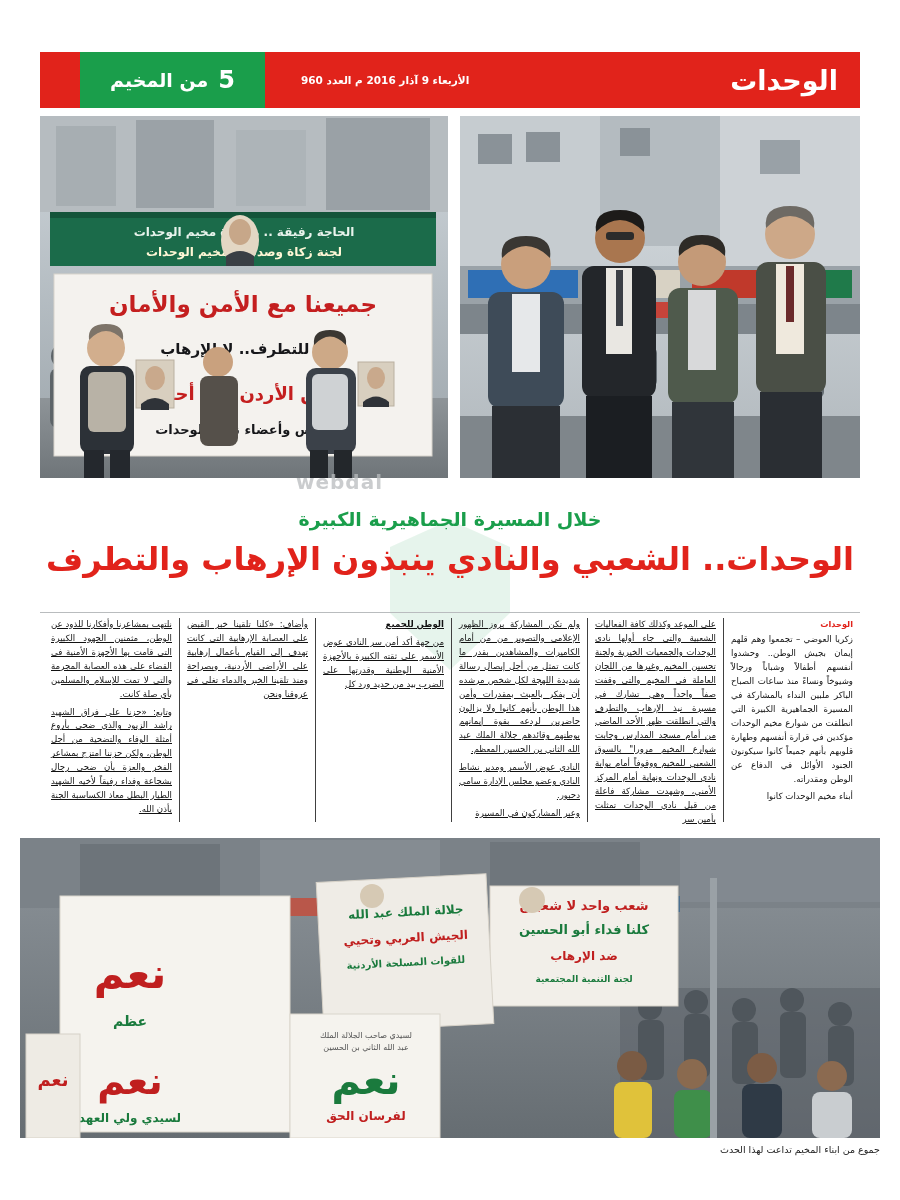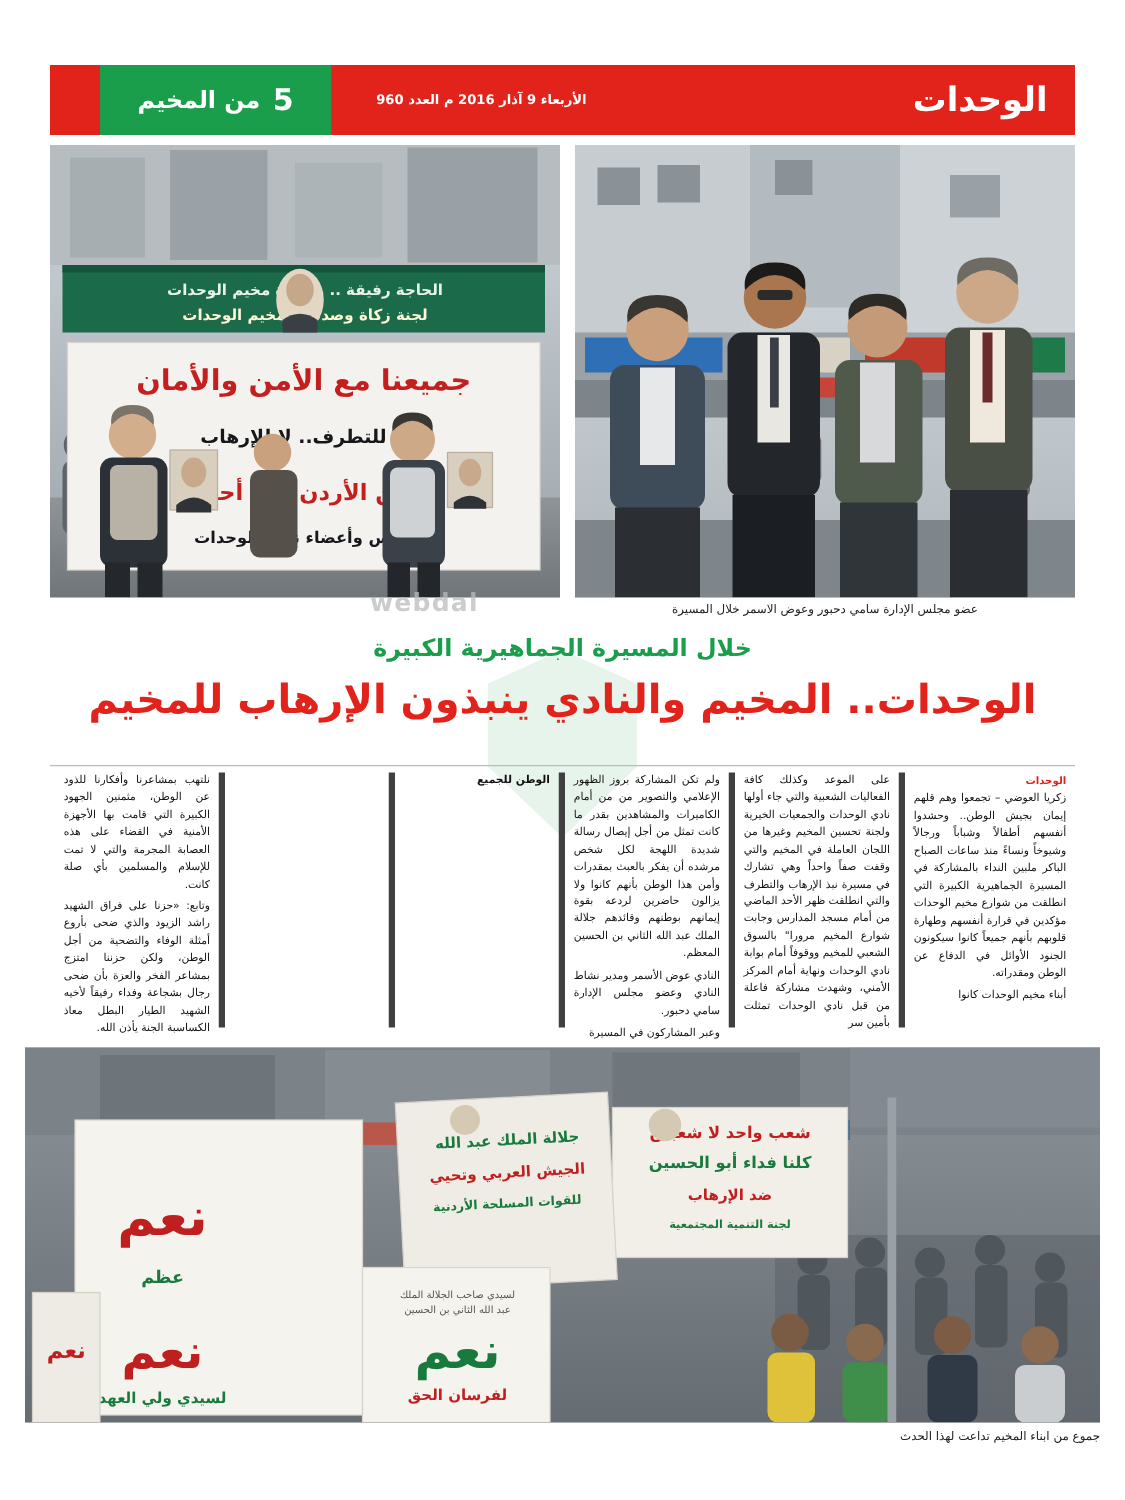--- a/index.html
+++ b/index.html
@@ -70,21 +70,21 @@
     position:absolute; top:0; right:0; left:0; height:1px; background:#b9bcbe;
   }
   .cols {
     position:absolute; top:6px; right:0; left:0; height:204px;
     display:flex; flex-direction:row; gap:0px;
   }
   .col {
     width:136px; padding:0 7px; font-size:8.6px; line-height:1.62;
     color:#111; text-align:justify; position:relative;
   }
-  .col + .col { border-right:5px solid #404040; }
+  .col + .col { border-right:1px solid #404040;text-decoration:underline; }
   .col .lead-label {
     color:#e1231b; font-weight:bold; font-size:8.2px; margin-bottom:2px;
   }
   .col p { margin:0 0 4px 0; }
   .col p.sub { color:#111; font-weight:bold; }
 
   
   .ghost {
     position:absolute; top:520px; left:50%; transform:translateX(-50%);
     width:120px; height:150px; opacity:0.10; pointer-events:none;
@@ -280,29 +280,28 @@
           <circle cx="66" cy="148" r="25" fill="#c99f7c"></circle>
           <path d="M42 142 q24 -24 48 0 q3 -22 -24 -22 q-27 0 -24 22z" fill="#3a3733"></path>
           <rect x="28" y="176" width="76" height="116" rx="12" fill="#3e4b58"></rect>
           <rect x="52" y="178" width="28" height="78" fill="#e6e8ea"></rect>
           <rect x="32" y="290" width="68" height="72" fill="#2b2f34"></rect>
         </g>
       </svg>
     </div>
   </div>
 
-  <div class="cap capR">عضو مجلس الإدارة سامي دحبور وعوض الاسمر خلال المسيرة</div>
   <div class="wm">webdal</div>
 
   <div class="ghost">
       <div class="sh"></div>
     </div>
 
   <div class="kicker">خلال المسيرة الجماهيرية الكبيرة</div>
-  <div class="headline">الوحدات.. المخيم والنادي ينبذون الإرهاب للمخيم</div>
+  <div class="headline">الوحدات.. الشعبي والنادي ينبذون الإرهاب والتطرف</div>
 
   <div class="body-area">
     <div class="rule-top"></div>
     <div class="cols">
 
       <div class="col">
         <div class="lead-label">الوحدات</div>
         <p>زكريا العوضي – تجمعوا وهم قلهم إيمان بجيش الوطن.. وحشدوا أنفسهم أطفالاً وشباباً ورجالاً وشيوخاً ونساءً منذ ساعات الصباح الباكر ملبين النداء بالمشاركة في المسيرة الجماهيرية الكبيرة التي انطلقت من شوارع مخيم الوحدات مؤكدين في قرارة أنفسهم وطهارة قلوبهم بأنهم جميعاً كانوا سيكونون الجنود الأوائل في الدفاع عن الوطن ومقدراته.</p>
         <p>أبناء مخيم الوحدات كانوا</p>
       </div>
@@ -312,23 +311,25 @@
       </div>
 
       <div class="col">
         <p>ولم تكن المشاركة بروز الظهور الإعلامي والتصوير من من أمام الكاميرات والمشاهدين بقدر ما كانت تمثل من أجل إيصال رسالة شديدة اللهجة لكل شخص مرشده أن يفكر بالعبث بمقدرات وأمن هذا الوطن بأنهم كانوا ولا يزالون حاضرين لردعه بقوة إيمانهم بوطنهم وقائدهم جلالة الملك عبد الله الثاني بن الحسين المعظم.</p>
         <p>النادي عوض الأسمر ومدير نشاط النادي وعضو مجلس الإدارة سامي دحبور.</p>
         <p>وعبر المشاركون في المسيرة</p>
       </div>
 
       <div class="col">
         <p class="sub">الوطن للجميع</p>
-      </div>
-
-      <div class="col">
+        <p>من جهة أكد أمن سر النادي عوض الأسمر على ثقته الكبيرة بالأجهزة الأمنية الوطنية وقدرتها على الضرب بيد من حديد ورد كل</p>
+      </div>
+
+      <div class="col">
+        <p>وأضاف: «كلنا تلقينا خبر القبض على العصابة الإرهابية التي كانت تهدف إلى القيام بأعمال إرهابية على الأراضي الأردنية، وبصراحة ومنذ تلقينا الخبر والدماء تغلي في عروقنا ونحن</p>
       </div>
 
       <div class="col">
         <p>نلتهب بمشاعرنا وأفكارنا للذود عن الوطن، مثمنين الجهود الكبيرة التي قامت بها الأجهزة الأمنية في القضاء على هذه العصابة المجرمة والتي لا تمت للإسلام والمسلمين بأي صلة كانت.</p>
         <p>وتابع: «حزنا على فراق الشهيد راشد الزيود والذي ضحى بأروع أمثلة الوفاء والتضحية من أجل الوطن، ولكن حزننا امتزج بمشاعر الفخر والعزة بأن ضحى رجال بشجاعة وفداء رفيقاً لأخيه الشهيد الطيار البطل معاذ الكساسبة الجنة يأذن الله.</p>
       </div>
 
     </div>
   </div>
 

